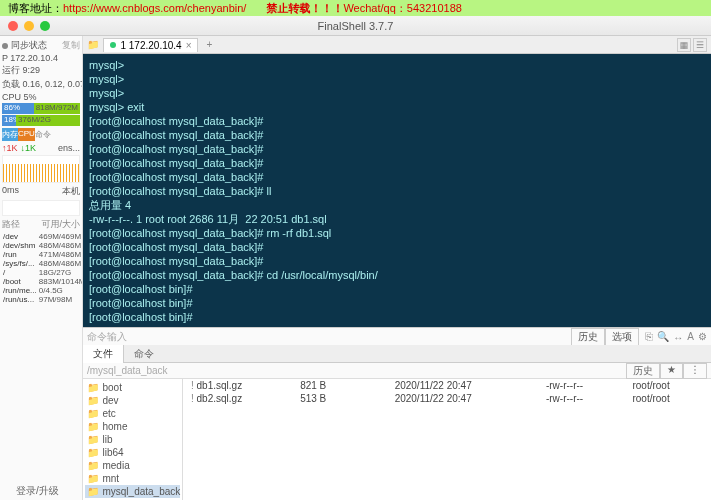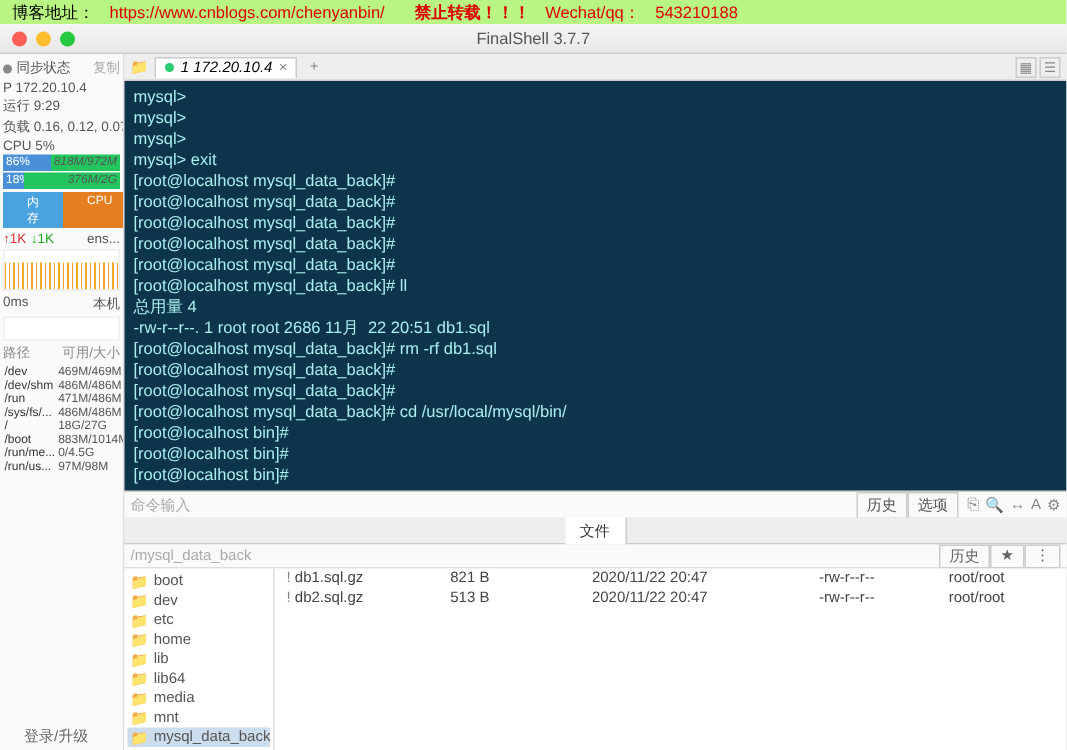--- a/index.html
+++ b/index.html
@@ -1,53 +1,53 @@
 <!DOCTYPE html>
 <html><head>
 <meta charset="utf-8">
 <style>
 * { margin: 0; padding: 0; box-sizing: border-box; font-family: Arial, "Microsoft YaHei", sans-serif; }
 body { width: 711px; height: 500px; background: #f0f0f0; overflow: hidden; font-size: 11px; }
 .banner { background: #b8f582; height: 16px; padding: 0 8px; display: flex; gap: 20px; align-items: center; font-size: 11px; }
-.banner .url { color: #d00; margin-left: 10px; }
+.banner .url { color: #d00; }
 .banner .warn { color: #d00; font-weight: bold; }
 .titlebar { background: linear-gradient(#f5f5f5,#e8e8e8); height: 20px; display: flex; align-items: center; position: relative; border-bottom: 1px solid #ccc; text-align: center; }
 .traffic { display: flex; gap: 6px; padding-left: 8px; }
 .dot { width: 10px; height: 10px; border-radius: 50%; }
 .dot.r { background: #ff5f56; } .dot.y { background: #ffbd2e; } .dot.g { background: #27c93f; }
 .title { position: absolute; left: 50%; transform: translateX(-50%); color: #555; font-size: 11px; }
 .main { display: flex; height: 464px; }
 .sidebar { width: 83px; background: #fafafa; border-right: 1px solid #ddd; font-size: 9px; color: #555; padding: 2px; overflow: hidden; }
 .sidebar .sync { display: flex; align-items: center; gap: 3px; } .sync .d { width:6px; height:6px; border-radius:50%; background:#888; }
 .sidebar .line { margin: 1px 0; white-space: nowrap; }
 .sidebar .bar { display: flex; height: 11px; font-size: 8px; color: #fff; margin: 1px 0; }
-.sidebar .bar .fill { background: #4a90d9; padding: 0 2px; } .sidebar .bar .rest { background: #22c55e; flex: 1; padding: 0 2px; color: #555; text-align: right; font-style: italic; }
+.sidebar .bar .fill { background: #4a90d9; padding: 0 2px; } .sidebar .bar .rest { background: #84cc16; flex: 1; padding: 0 2px; color: #555; text-align: left; }
 .sidebar .tabs2 { display: flex; font-size: 8px; margin: 2px 0; }
-.sidebar .tabs2 span { padding: 1px 16px; }
+.sidebar .tabs2 span { padding: 1px 0; }
 .sidebar .tabs2 .a { background: #4aa3df; color: #fff; } .sidebar .tabs2 .b { background: #e67e22; color:#fff; } .sidebar .tabs2 .c { color:#888; }
 .sidebar table { width: 100%; font-size: 8px; border-collapse: collapse; }
 .sidebar table td { padding: 0 1px; white-space: nowrap; }
 .sidebar table td:first-child { text-align: right; color: #333; }
 .sidebar .chart { height: 28px; background: #fff; border: 1px solid #eee; margin: 2px 0; position: relative; overflow: hidden; }
 .sidebar .chart .wave { position:absolute; bottom:0; left:0; right:0; height:18px; background: repeating-linear-gradient(90deg,#f5a623 0 1px,transparent 1px 3px); }
 .content { flex: 1; display: flex; flex-direction: column; }
 .tabbar { background: #eee; height: 18px; display: flex; align-items: center; gap: 4px; padding: 0 4px; border-bottom: 1px solid #ccc; font-size: 10px; }
 .tabbar .folder { color: #3b8bd6; }
-.tabbar .tab { background: #fff; padding: 1px 6px; border: 1px solid #ccc; border-bottom: none; display: flex; align-items: center; gap: 4px; font-style: italic; }
+.tabbar .tab { background: #fff; padding: 1px 6px; border: 1px solid #ccc; border-bottom: none; display: flex; align-items: center; gap: 4px; }
 .tabbar .tab .g { width:6px; height:6px; border-radius:50%; background:#2ecc71; }
 .tabbar .add { color: #888; padding: 0 4px; }
 .tabbar .right { margin-left: auto; display: flex; gap: 2px; }
 .tabbar .right span { width: 14px; height: 14px; border: 1px solid #ccc; display: flex; align-items: center; justify-content: center; color: #888; font-size: 9px; }
 .terminal { flex: 1; background: #0c344a; color: #aee; font-family: Consolas, monospace; font-size: 11px; padding: 4px 6px; line-height: 14px; position: relative; overflow: hidden;}
 .terminal .ln { white-space: pre; }
 .cmdbar { background: #fafafa; height: 18px; display: flex; align-items: center; border-top: 1px solid #ccc; font-size: 10px; color: #aaa; padding: 0 4px; }
 .cmdbar .right { margin-left: auto; display: flex; gap: 0; }
 .cmdbar .right span { padding: 1px 6px; border: 1px solid #ccc; color: #555; }
 .cmdbar .icons { display: flex; gap: 4px; margin-left: 6px; color: #888; }
-.filetabs { background: #eee; height: 18px; display: flex; align-items: center; border-bottom: 1px solid #ccc; font-size: 10px; flex-direction: column; }
+.filetabs { background: #eee; height: 18px; display: flex; align-items: center; border-bottom: 1px solid #ccc; font-size: 10px; }
 .filetabs span { padding: 2px 10px; color: #666; }
 .filetabs .active { background: #fff; border-right: 1px solid #ccc; color: #333; }
 .pathbar { background: #fafafa; height: 16px; display: flex; align-items: center; padding: 0 4px; border-bottom: 1px solid #ddd; font-size: 10px; color: #aaa; }
 .pathbar .right { margin-left: auto; display: flex; gap: 0; }
 .pathbar .right span { padding: 0 6px; border: 1px solid #ccc; color: #666; }
 .filearea { flex: 0 0 92px; display: flex; background: #fff; }
 .tree { width: 100px; border-right: 1px solid #ddd; font-size: 10px; color: #555; padding: 2px; overflow: hidden;}
 .tree .item { display: flex; align-items: center; gap: 3px; padding: 0 2px; height: 13px;}
 .tree .fi { color: #e6b85c; font-size: 10px; }
 .tree .item.sel { background: #cde; }

